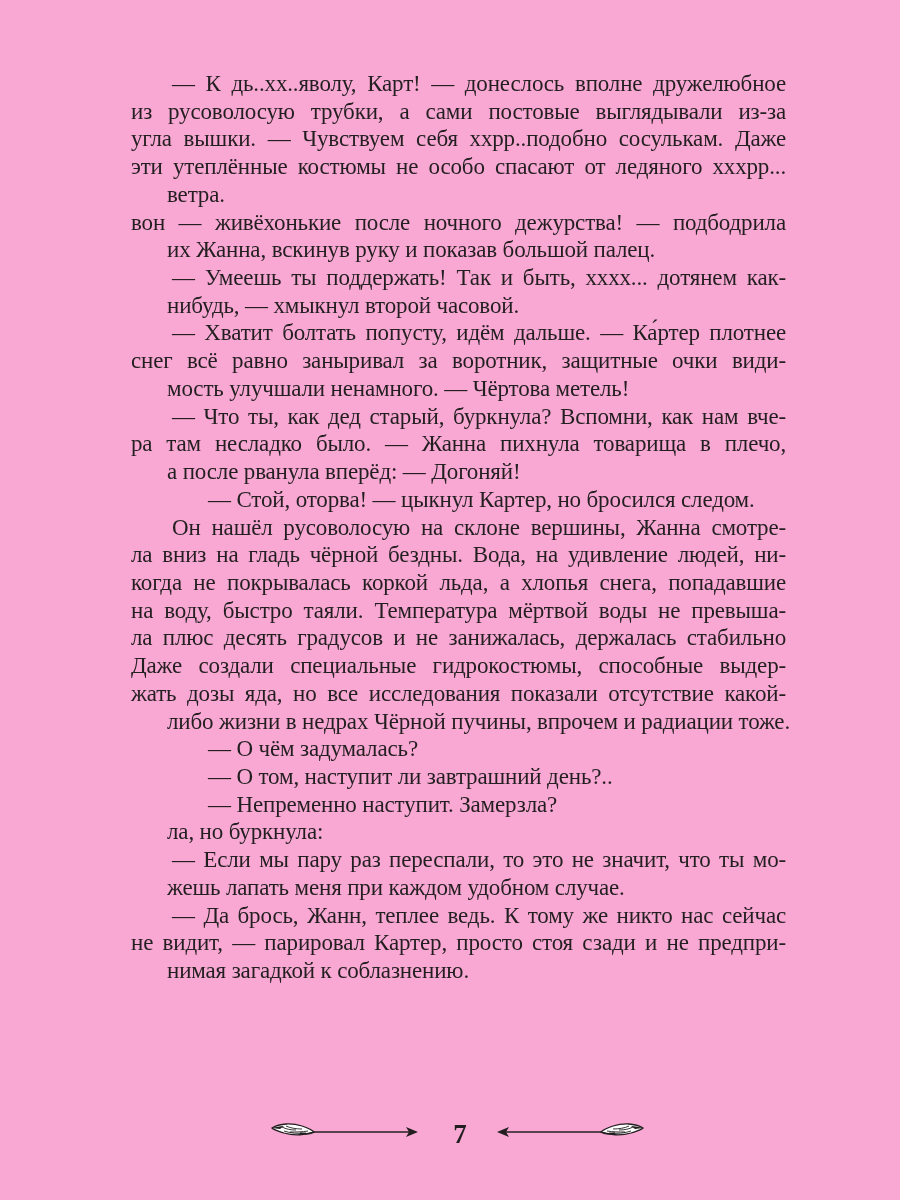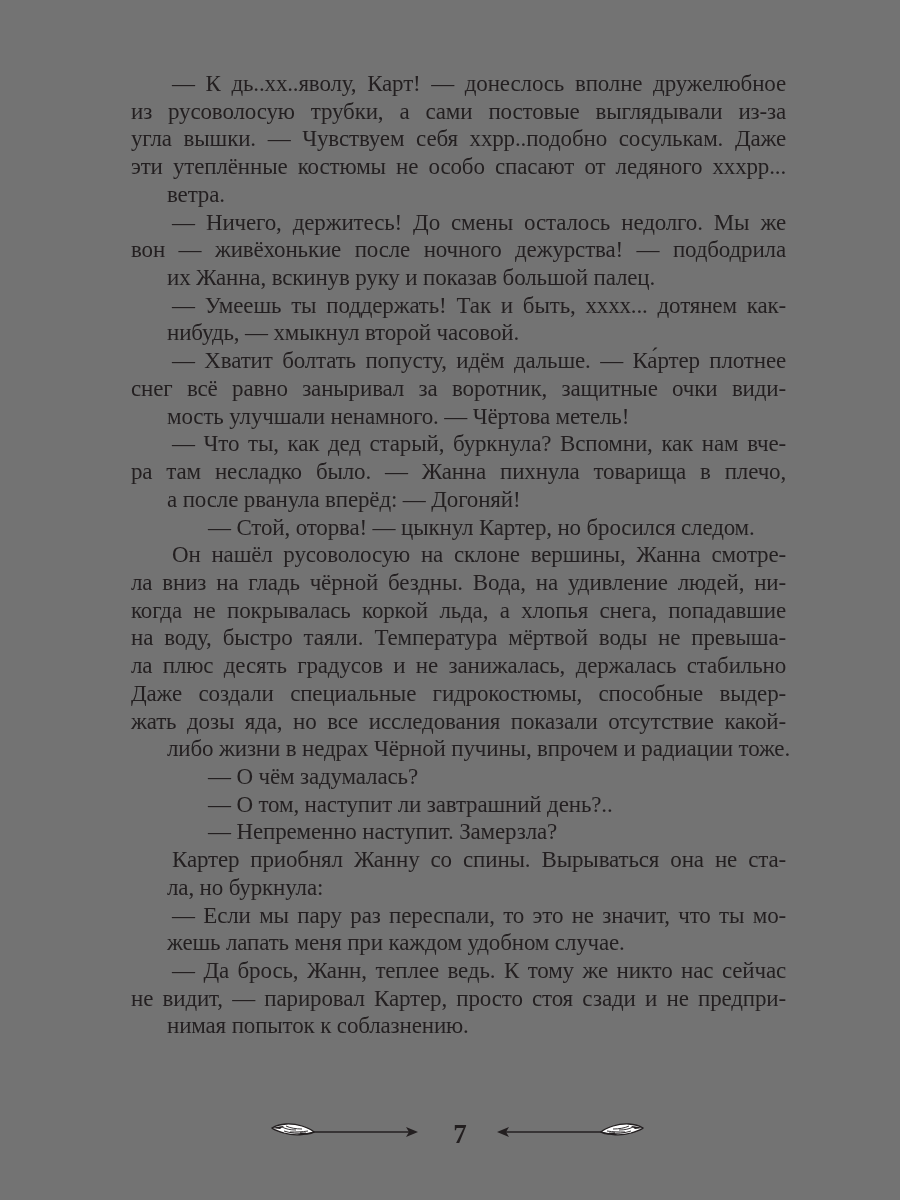--- a/index.html
+++ b/index.html
@@ -12,21 +12,21 @@
     height: 1200px;
     position: relative;
     overflow: hidden;
     font-family: "Liberation Serif", "DejaVu Serif", serif;
     color: #231f20;
   }
   .page {
     position: absolute;
     left: 0; top: 0;
     width: 900px; height: 1200px;
-    background: #737373;
+    background: #f9a8d4;
   }
   .text-block {
     position: absolute;
     left: 131px;
     top: 70px;
     width: 655px;
   }
   .line {
     display: block;
     height: 27.72px;
@@ -73,21 +73,20 @@
 <body>
 
 <div class="page">
 
   <div class="text-block">
     <span class="line indent">— К дь..хх..яволу, Карт! — донеслось вполне дружелюбное</span>
     <span class="line">из русоволосую трубки, а сами постовые выглядывали из-за</span>
     <span class="line">угла вышки. — Чувствуем себя ххрр..подобно сосулькам. Даже</span>
     <span class="line">эти утеплённые костюмы не особо спасают от ледяного хххрр...</span>
     <span class="line last">ветра.</span>
-    <span class="line indent">— Ничего, держитесь! До смены осталось недолго. Мы же</span>
     <span class="line">вон — живёхонькие после ночного дежурства! — подбодрила</span>
     <span class="line last">их Жанна, вскинув руку и показав большой палец.</span>
     <span class="line indent">— Умеешь ты поддержать! Так и быть, хххх... дотянем как-</span>
     <span class="line last">нибудь, — хмыкнул второй часовой.</span>
     <span class="line indent">— Хватит болтать попусту, идём дальше. — Ка́ртер плотнее</span>
     <span class="line">снег всё равно заныривал за воротник, защитные очки види-</span>
     <span class="line last">мость улучшали ненамного. — Чёртова метель!</span>
     <span class="line indent">— Что ты, как дед старый, буркнула? Вспомни, как нам вче-</span>
     <span class="line">ра там несладко было. — Жанна пихнула товарища в плечо,</span>
     <span class="line last">а после рванула вперёд: — Догоняй!</span>
@@ -96,27 +95,26 @@
     <span class="line">ла вниз на гладь чёрной бездны. Вода, на удивление людей, ни-</span>
     <span class="line">когда не покрывалась коркой льда, а хлопья снега, попадавшие</span>
     <span class="line">на воду, быстро таяли. Температура мёртвой воды не превыша-</span>
     <span class="line">ла плюс десять градусов и не занижалась, держалась стабильно</span>
     <span class="line">Даже создали специальные гидрокостюмы, способные выдер-</span>
     <span class="line">жать дозы яда, но все исследования показали отсутствие какой-</span>
     <span class="line last">либо жизни в недрах Чёрной пучины, впрочем и радиации тоже.</span>
     <span class="line indent last">— О чём задумалась?</span>
     <span class="line indent last">— О том, наступит ли завтрашний день?..</span>
     <span class="line indent last">— Непременно наступит. Замерзла?</span>
-    <span class="line indent">Картер приобнял Жанну со спины. Вырываться она не ста-</span>
     <span class="line last">ла, но буркнула:</span>
     <span class="line indent">— Если мы пару раз переспали, то это не значит, что ты мо-</span>
     <span class="line last">жешь лапать меня при каждом удобном случае.</span>
     <span class="line indent">— Да брось, Жанн, теплее ведь. К тому же никто нас сейчас</span>
     <span class="line">не видит, — парировал Картер, просто стоя сзади и не предпри-</span>
-    <span class="line last">нимая попыток к соблазнению.</span>
+    <span class="line last">нимая загадкой к соблазнению.</span>
   </div>
 
   <div class="footer">
     <svg class="ornament ornament-left" width="150" height="22" viewBox="0 0 150 22">
 
       <path d="M2 8 C10 3, 22 3, 32 6 C38 8, 42 10, 44 12 C36 15, 24 16, 14 13 C8 11, 4 10, 2 8 Z" fill="#ffffff" stroke="#231f20" stroke-width="1.3"></path>
       <path d="M2 8 C6 7, 10 6, 14 6 L10 9 Z" fill="#231f20"></path>
       <path d="M12 7 C16 9, 20 10, 26 10 M16 6 C20 8, 26 9, 32 9 M20 12 C26 12, 32 12, 38 11 M14 11 C20 13, 28 14, 36 13" fill="none" stroke="#231f20" stroke-width="0.9"></path>
       <path d="M30 13 C34 14, 40 14, 44 12" fill="none" stroke="#231f20" stroke-width="1.6"></path>
 

